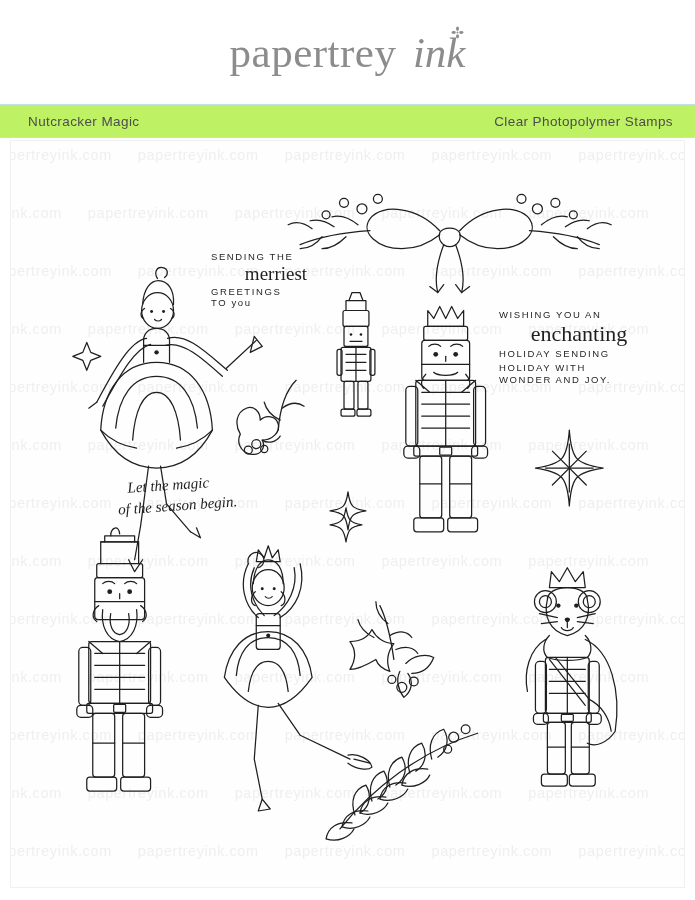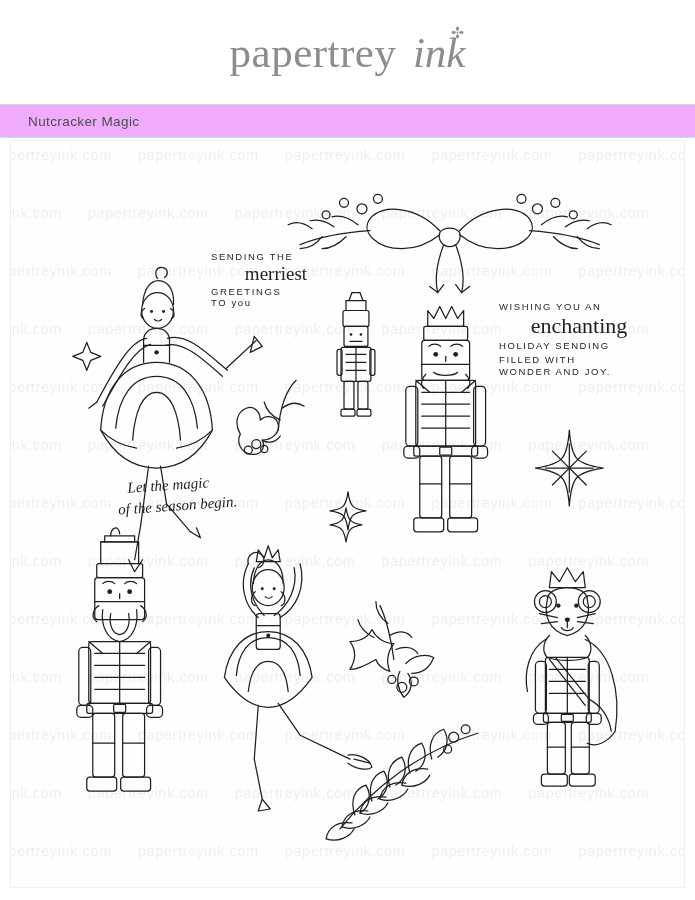--- a/index.html
+++ b/index.html
@@ -54,21 +54,21 @@
     width: 13px;
     height: 13px;
   }
   
   .titlebar {
     position: absolute;
     top: 104px;
     left: 0;
     width: 695px;
     height: 34px;
-    background: #f0abfc;
+    background: #bef264;
     border-top: 1px solid #bfe3e5;
     border-bottom: 1px solid #bfe3e5;
     box-sizing: border-box;
   }
   .titlebar .set-name {
     position: absolute;
     left: 28px;
     top: 9px;
     font-size: 13.5px;
     color: #4d4d4d;
@@ -156,20 +156,21 @@
           <ellipse cx="15.8" cy="10" rx="3.3" ry="2.3"></ellipse>
           <circle cx="10" cy="10" r="2.6" fill="#ffffff"></circle>
           <circle cx="10" cy="10" r="1.5"></circle>
         </g>
       </svg>
     </span>
   </div>
 
   <div class="titlebar">
     <div class="set-name">Nutcracker Magic</div>
+    <div class="set-type">Clear Photopolymer Stamps</div>
   </div>
 
   <div class="sheet">
 
     <div class="watermark-layer" id="watermark-layer">
         <div class="wm-row" style="top: 6px; left: -20px;"><span>papertreyink.com</span><span>papertreyink.com</span><span>papertreyink.com</span><span>papertreyink.com</span><span>papertreyink.com</span></div>
         <div class="wm-row" style="top: 64px; left: -70px;"><span>papertreyink.com</span><span>papertreyink.com</span><span>papertreyink.com</span><span>papertreyink.com</span><span>papertreyink.com</span></div>
         <div class="wm-row" style="top: 122px; left: -20px;"><span>papertreyink.com</span><span>papertreyink.com</span><span>papertreyink.com</span><span>papertreyink.com</span><span>papertreyink.com</span></div>
         <div class="wm-row" style="top: 180px; left: -70px;"><span>papertreyink.com</span><span>papertreyink.com</span><span>papertreyink.com</span><span>papertreyink.com</span><span>papertreyink.com</span></div>
         <div class="wm-row" style="top: 238px; left: -20px;"><span>papertreyink.com</span><span>papertreyink.com</span><span>papertreyink.com</span><span>papertreyink.com</span><span>papertreyink.com</span></div>
@@ -491,25 +492,25 @@
       </g>
     </svg>
 
     <div class="sentiment" style="left:200px; top:110px; width:130px;">
       <div class="s-caps">SENDING THE</div>
       <div class="s-script" style="font-size:19px; margin:1px 0 1px 0;">merriest</div>
       <div class="s-caps">GREETINGS</div>
       <div class="s-caps" style="margin-top:0;">TO you</div>
     </div>
 
-    <div class="sentiment" style="left:488px; top:160px; width:160px;">
+    <div class="sentiment" style="left:488px; top:168px; width:160px;">
       <div class="s-caps">WISHING YOU AN</div>
       <div class="s-script" style="font-size:22px; margin:1px 0;">enchanting</div>
       <div class="s-caps">HOLIDAY SENDING</div>
-      <div class="s-caps" style="margin-top:3px;">FILLED WITH</div>
+      <div class="s-caps" style="margin-top:3px;">HOLIDAY WITH</div>
       <div class="s-caps" style="margin-top:1px;">WONDER AND JOY.</div>
     </div>
 
     <div class="sentiment" style="left:78px; top:336px; width:160px; transform:rotate(-4deg);">
       <div class="s-script-sm" style="font-size:15px;">Let the magic</div>
       <div class="s-script-sm" style="font-size:15px; margin-top:4px; margin-left:16px;">of the season begin.</div>
     </div>
 
   </div>
 </div>

